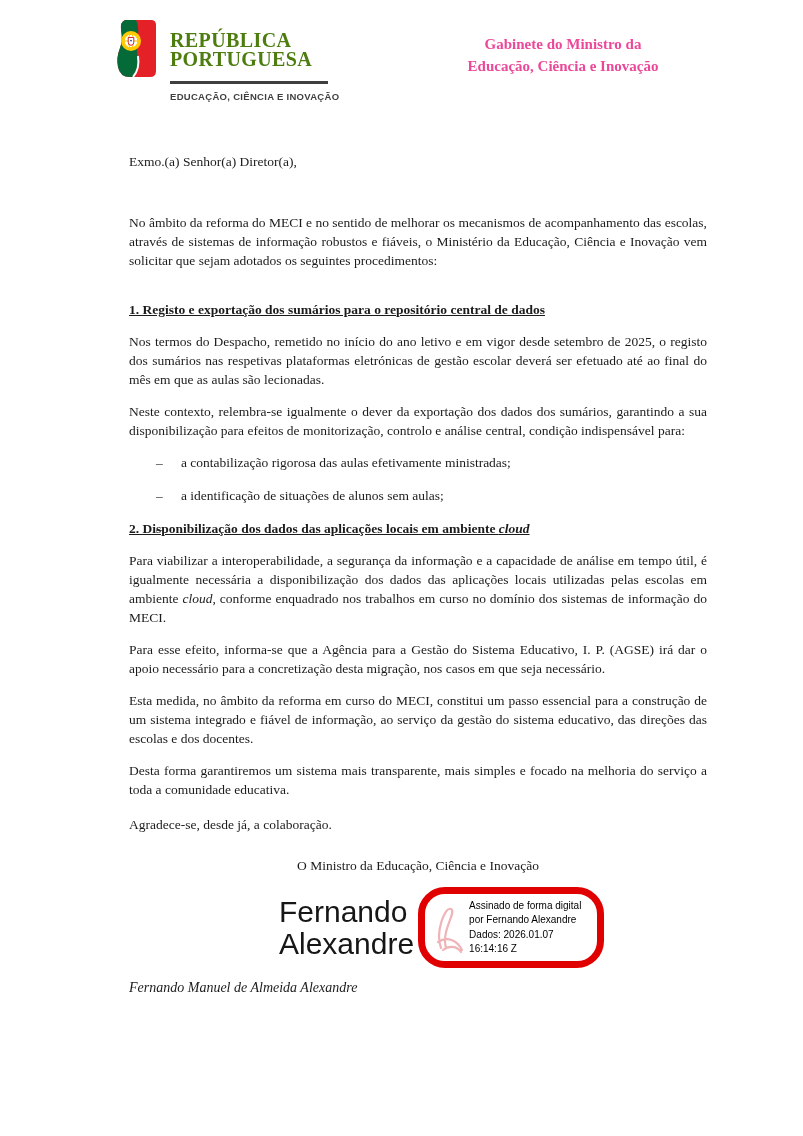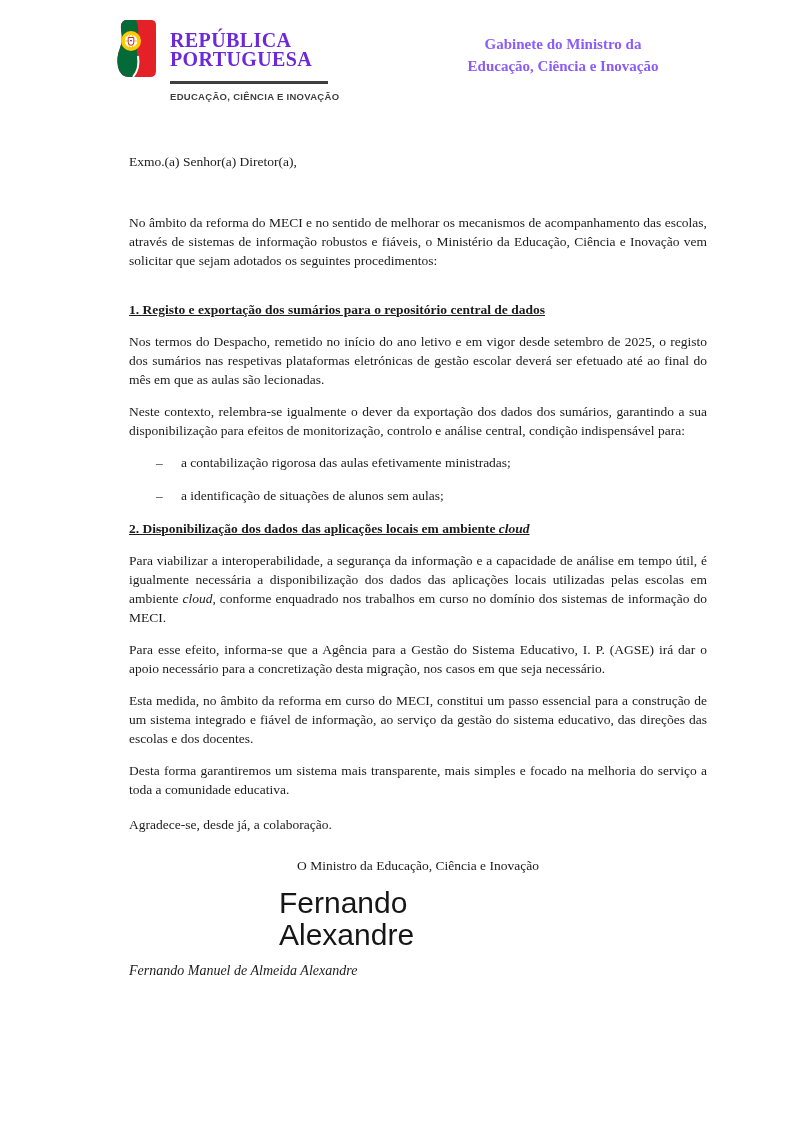--- a/index.html
+++ b/index.html
@@ -5,31 +5,31 @@
   html,body { margin:0; padding:0; background:#ffffff; }
   .page {
     position:relative; width:803px; height:1136px; background:#ffffff;
     font-family:"Liberation Serif", serif; color:#1b1b1b; overflow:hidden;
   }
 
   
   .emblem { position:absolute; left:116px; top:20px; }
   .logo-text { position:absolute; left:170px; top:31px; }
   .logo-title {
-    font-family:"Liberation Serif", serif; font-weight:bold; color:#6d28d9;
+    font-family:"Liberation Serif", serif; font-weight:bold; color:#4d7c0f;
     font-size:20px; line-height:19px; letter-spacing:0.4px;
   }
   .logo-divider { width:158px; height:2.5px; background:#3f3f3f; margin-top:12px; }
   .logo-dept {
     margin-top:7px; font-family:"Liberation Sans", sans-serif; font-weight:bold;
     font-size:9.5px; letter-spacing:0.3px; color:#3f3f3f; white-space:nowrap;
   }
   .office {
     position:absolute; left:413px; top:33px; width:300px; text-align:center;
-    font-weight:bold; font-size:15px; line-height:22px; color:#8b5cf6;
+    font-weight:bold; font-size:15px; line-height:22px; color:#ec4899;
   }
 
   
   .letter-body {
     position:absolute; left:113px; top:152px; width:578px;
     font-size:13.5px; line-height:19px; text-align:justify;margin-left:16px;
   }
   .letter-body p { margin:0 0 13px; }
   .salutation { text-align:left; margin-bottom:42px !important; }
   .intro { margin-bottom:30px !important; }
@@ -122,18 +122,27 @@
 
     <p class="thanks">Agradece-se, desde já, a colaboração.</p>
 
     <p class="signer-title">O Ministro da Educação, Ciência e Inovação</p>
 
     <div class="sig-row">
       <div class="sig-name">
         <div>Fernando</div>
         <div>Alexandre</div>
       </div>
+      <div class="stamp">
+        <svg class="stamp-squiggle" width="38" height="60" viewBox="0 0 38 60">
+          <path d="M10 50 C4 34 14 8 20 11 C26 14 10 32 15 50 M7 44 C16 38 26 42 31 52 M12 52 C18 47 26 48 30 54" fill="none" stroke="#f0b4b8" stroke-width="2.2" stroke-linecap="round"></path>
+        </svg>
+        <div>Assinado de forma digital</div>
+        <div>por Fernando Alexandre</div>
+        <div>Dados: 2026.01.07</div>
+        <div>16:14:16 Z</div>
+      </div>
     </div>
 
     <p class="full-name">Fernando Manuel de Almeida Alexandre</p>
   </div>
 
 </div>
 
 </body></html>

